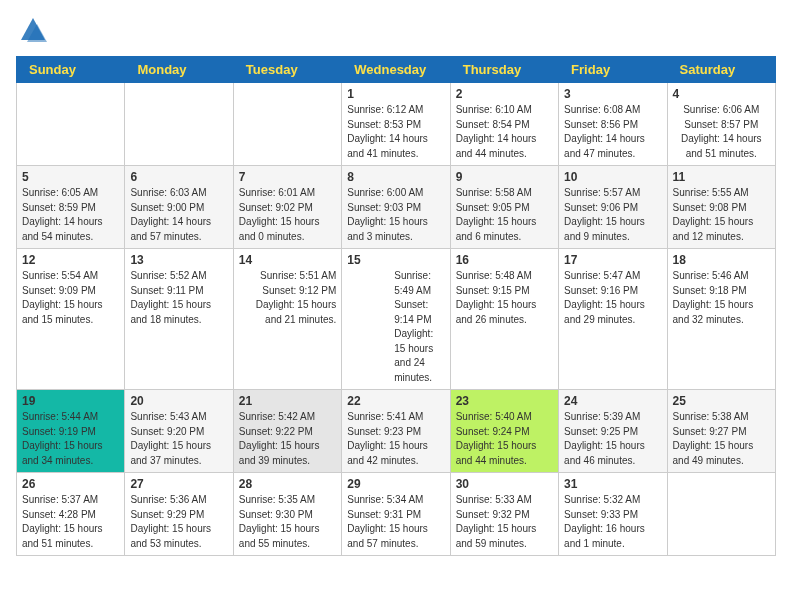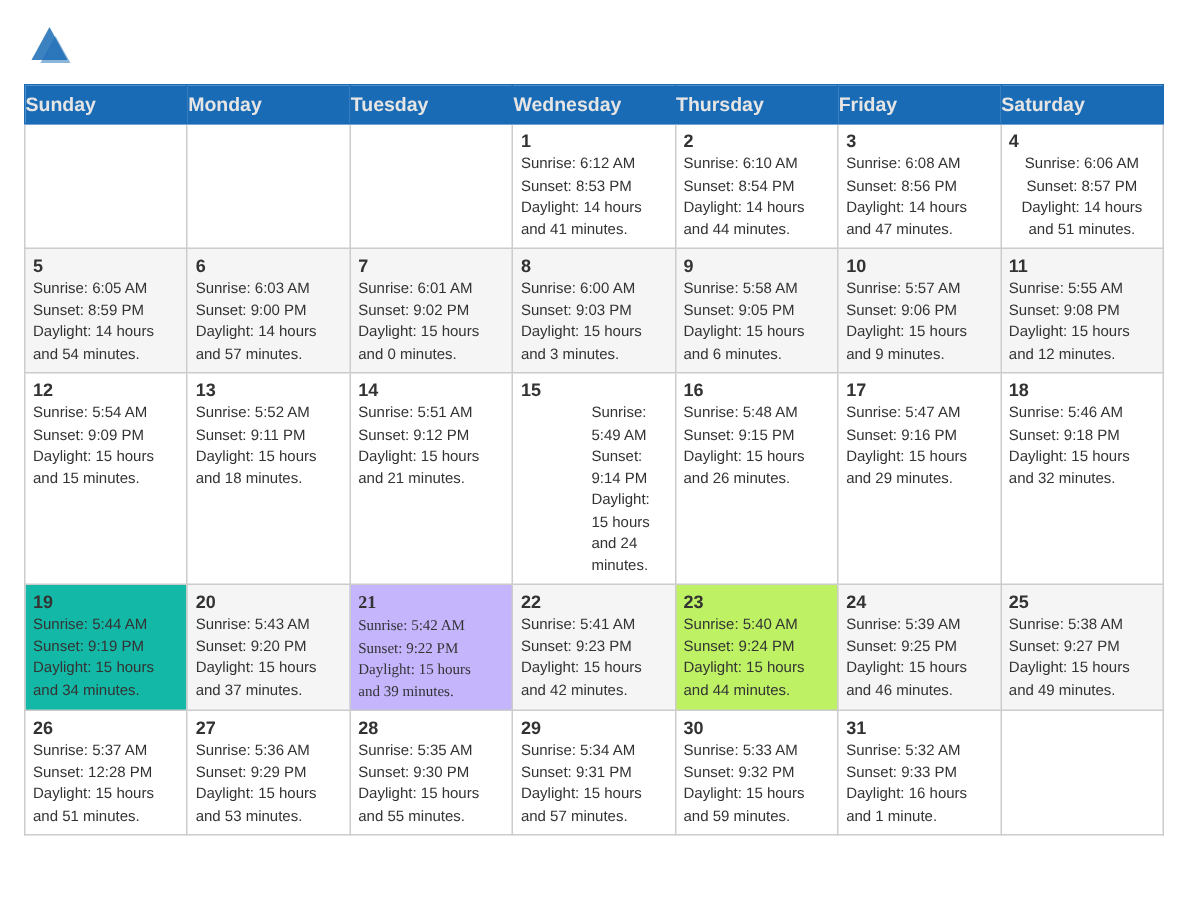--- a/index.html
+++ b/index.html
@@ -49,24 +49,24 @@
     .location {
       font-size: 16px;
       color: #444;
     }
     .calendar {
       width: 100%;
       border-collapse: collapse;
     }
     .calendar th {
       background: #1a6bb5;
-      color: #e5e5e5;
+      color: #fde047;
       font-size: 13px;
       font-weight: bold;
-      padding: 5px 0;
+      padding: 5px 12px;
       text-align: left;
       border: 1px solid #1a6bb5;
     }
     .calendar td {
       width: calc(100% / 7);
       vertical-align: top;
       border: 1px solid #ccc;
       padding: 4px 5px;
       font-size: 10.5px;
       color: #333;
@@ -220,21 +220,21 @@
         </td>
         <td>
           <span class="day-number">13</span>
           <div class="day-info" style="white-space: pre-line;">Sunrise: 5:52 AM
 Sunset: 9:11 PM
 Daylight: 15 hours
 and 18 minutes.</div>
         </td>
         <td>
           <span class="day-number">14</span>
-          <div class="day-info" style="white-space: pre-line;">Sunrise: 5:51 AM
+          <div class="day-info" style="white-space: pre-line; text-align: right;">Sunrise: 5:51 AM
 Sunset: 9:12 PM
 Daylight: 15 hours
 and 21 minutes.</div>
         </td>
         <td>
           <span class="day-number">15</span>
           <div class="day-info" style="white-space: pre-line; margin-left: 47px;">Sunrise: 5:49 AM
 Sunset: 9:14 PM
 Daylight: 15 hours
 and 24 minutes.</div>
@@ -269,21 +269,21 @@
 Daylight: 15 hours
 and 34 minutes.</div>
         </td>
         <td style="background: rgb(245, 245, 245);">
           <span class="day-number">20</span>
           <div class="day-info" style="white-space: pre-line;">Sunrise: 5:43 AM
 Sunset: 9:20 PM
 Daylight: 15 hours
 and 37 minutes.</div>
         </td>
-        <td style="background: #c4b5fd; font-family: Liberation Serif, serif;">
+        <td style="background: #e5e5e5;">
           <span class="day-number">21</span>
           <div class="day-info" style="white-space: pre-line;">Sunrise: 5:42 AM
 Sunset: 9:22 PM
 Daylight: 15 hours
 and 39 minutes.</div>
         </td>
         <td style="background: rgb(245, 245, 245);">
           <span class="day-number">22</span>
           <div class="day-info" style="white-space: pre-line;">Sunrise: 5:41 AM
 Sunset: 9:23 PM
@@ -309,21 +309,21 @@
           <div class="day-info" style="white-space: pre-line;">Sunrise: 5:38 AM
 Sunset: 9:27 PM
 Daylight: 15 hours
 and 49 minutes.</div>
         </td>
       </tr>
       <tr>
         <td>
           <span class="day-number">26</span>
           <div class="day-info" style="white-space: pre-line;">Sunrise: 5:37 AM
-Sunset: 12:28 PM
+Sunset: 4:28 PM
 Daylight: 15 hours
 and 51 minutes.</div>
         </td>
         <td>
           <span class="day-number">27</span>
           <div class="day-info" style="white-space: pre-line;">Sunrise: 5:36 AM
 Sunset: 9:29 PM
 Daylight: 15 hours
 and 53 minutes.</div>
         </td>

